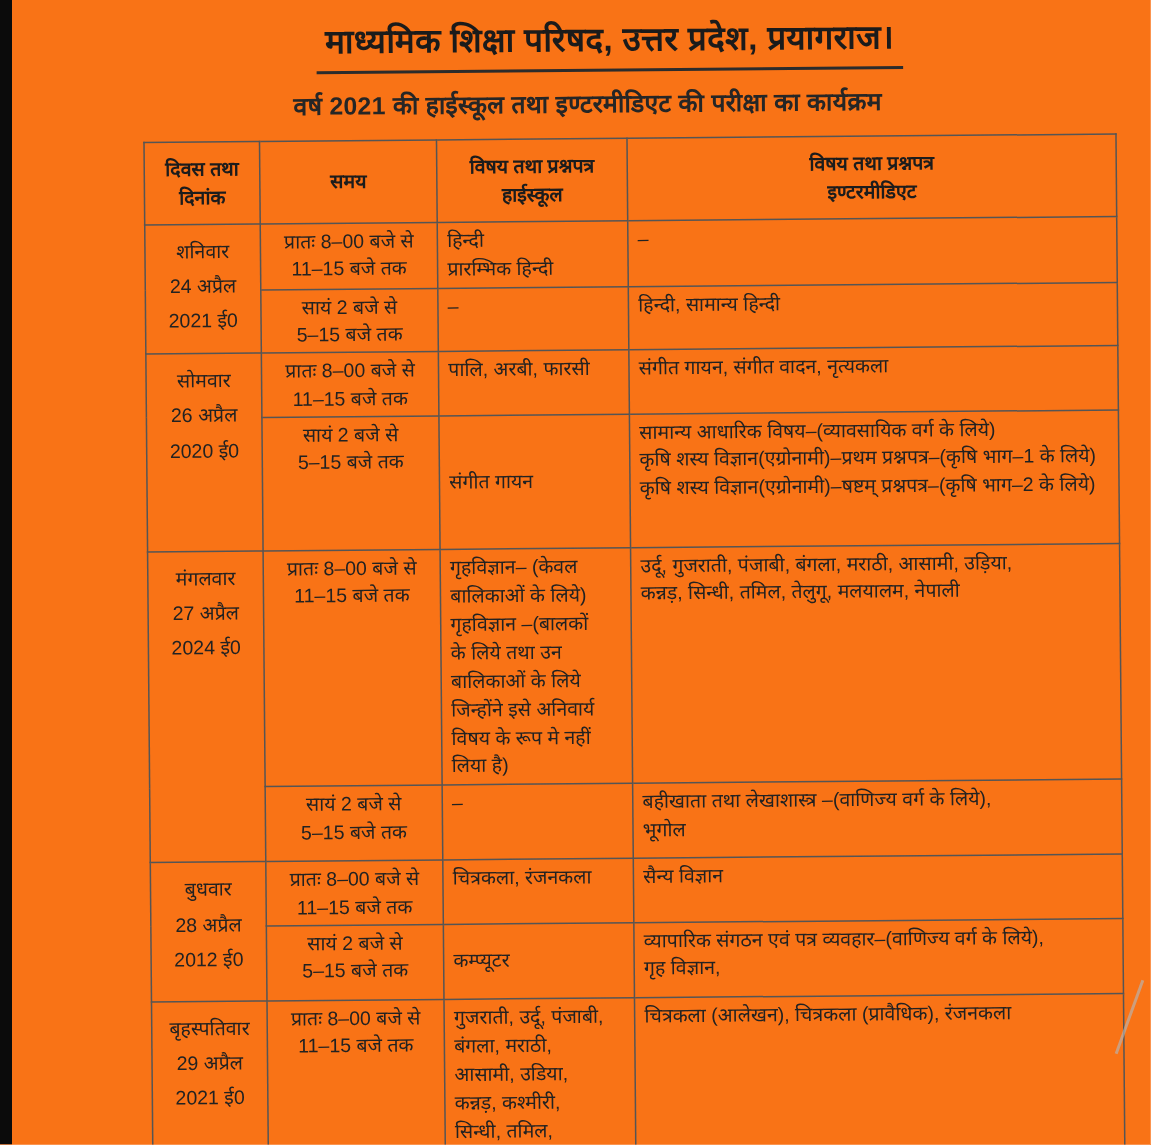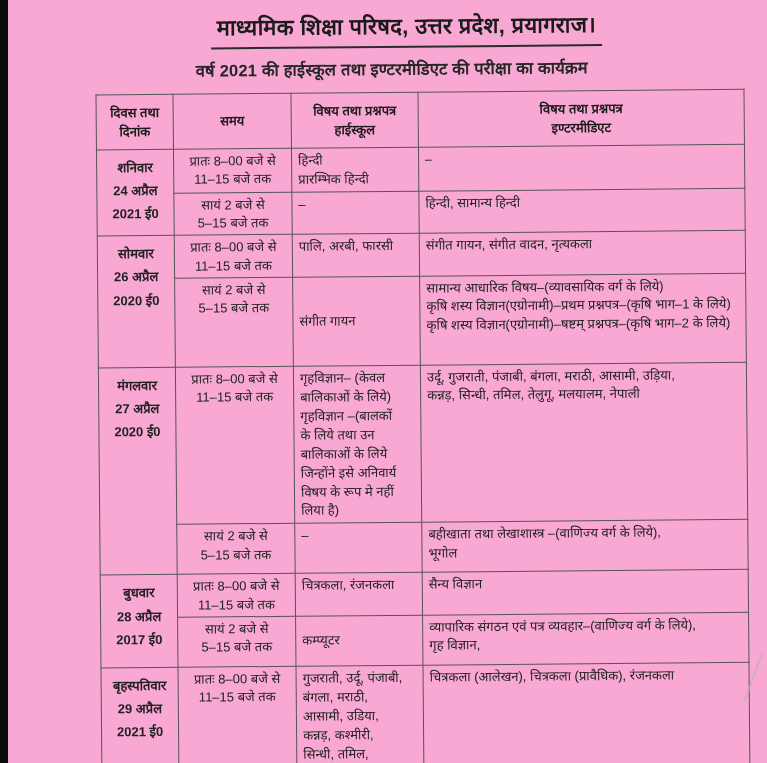--- a/index.html
+++ b/index.html
@@ -6,21 +6,21 @@
   body{
     width:767px;height:763px;
     background:#ffffff;
     font-family:"Liberation Sans","DejaVu Sans",sans-serif;
     color:#1f1f1f;
     overflow:hidden;
     position:relative;
   }
   .page{
     position:absolute;left:0;top:0;width:767px;height:763px;
-    background:#f9a8d4;overflow:hidden;
+    background:#f97316;overflow:hidden;
   }
   .scan-strip{
     position:absolute;left:0;top:0;width:8px;height:763px;
     background:#0b0b0b;z-index:5;
   }
   .scan-slash{
     position:absolute;left:752px;top:652px;width:2px;height:52px;
     background:#b5b5b5;transform:rotate(20deg);opacity:.65;z-index:4;
   }
   .content{
@@ -52,21 +52,21 @@
     vertical-align:top;
     font-size:13px;
     color:#222;
   }
   .sched th{
     font-weight:700;text-align:center;vertical-align:middle;
     line-height:1.65;color:#1c1c1c;
   }
   .cell{white-space:pre-line;line-height:1.42;}
   td.day{text-align:center;padding-top:6px;}
-  td.day .cell{line-height:1.78;font-weight:bold;}
+  td.day .cell{line-height:1.78;}
   td.time{text-align:center;}
   td.time .cell{line-height:1.4;font-weight:500;}
   td.vmid{vertical-align:middle;}
   td.hs .cell{line-height:1.46;}
   td.int .cell{line-height:1.42;}
   tr.rh-head{height:55px;}
   tr.rh-a{height:36px;}
   tr.rh-b{height:37px;}
   tr.rh-c{height:35px;}
   tr.rh-d{height:89px;}
@@ -181,21 +181,21 @@
               <div class="cell">सामान्य आधारिक विषय–(व्यावसायिक वर्ग के लिये)
 कृषि शस्य विज्ञान(एग्रोनामी)–प्रथम प्रश्नपत्र–(कृषि भाग–1 के लिये)
 कृषि शस्य विज्ञान(एग्रोनामी)–षष्टम् प्रश्नपत्र–(कृषि भाग–2 के लिये)</div>
             </td>
         </tr>
 
         <tr class="rh-e">
           <td class="day" rowspan="2">
               <div class="cell">मंगलवार
 27 अप्रैल
-2020 ई0</div>
+2024 ई0</div>
             </td>
           <td class="time">
               <div class="cell">प्रातः 8–00 बजे से
 11–15 बजे तक</div>
             </td>
           <td class="hs">
               <div class="cell">गृहविज्ञान– (केवल
 बालिकाओं के लिये)
 गृहविज्ञान –(बालकों
 के लिये तथा उन
@@ -220,21 +220,21 @@
           <td class="int">
               <div class="cell">बहीखाता तथा लेखाशास्त्र –(वाणिज्य वर्ग के लिये),
 भूगोल</div>
             </td>
         </tr>
 
         <tr class="rh-g">
           <td class="day" rowspan="2">
               <div class="cell">बुधवार
 28 अप्रैल
-2017 ई0</div>
+2012 ई0</div>
             </td>
           <td class="time">
               <div class="cell">प्रातः 8–00 बजे से
 11–15 बजे तक</div>
             </td>
           <td class="hs">
               <div class="cell">चित्रकला, रंजनकला</div>
             </td>
           <td class="int">
               <div class="cell">सैन्य विज्ञान</div>

